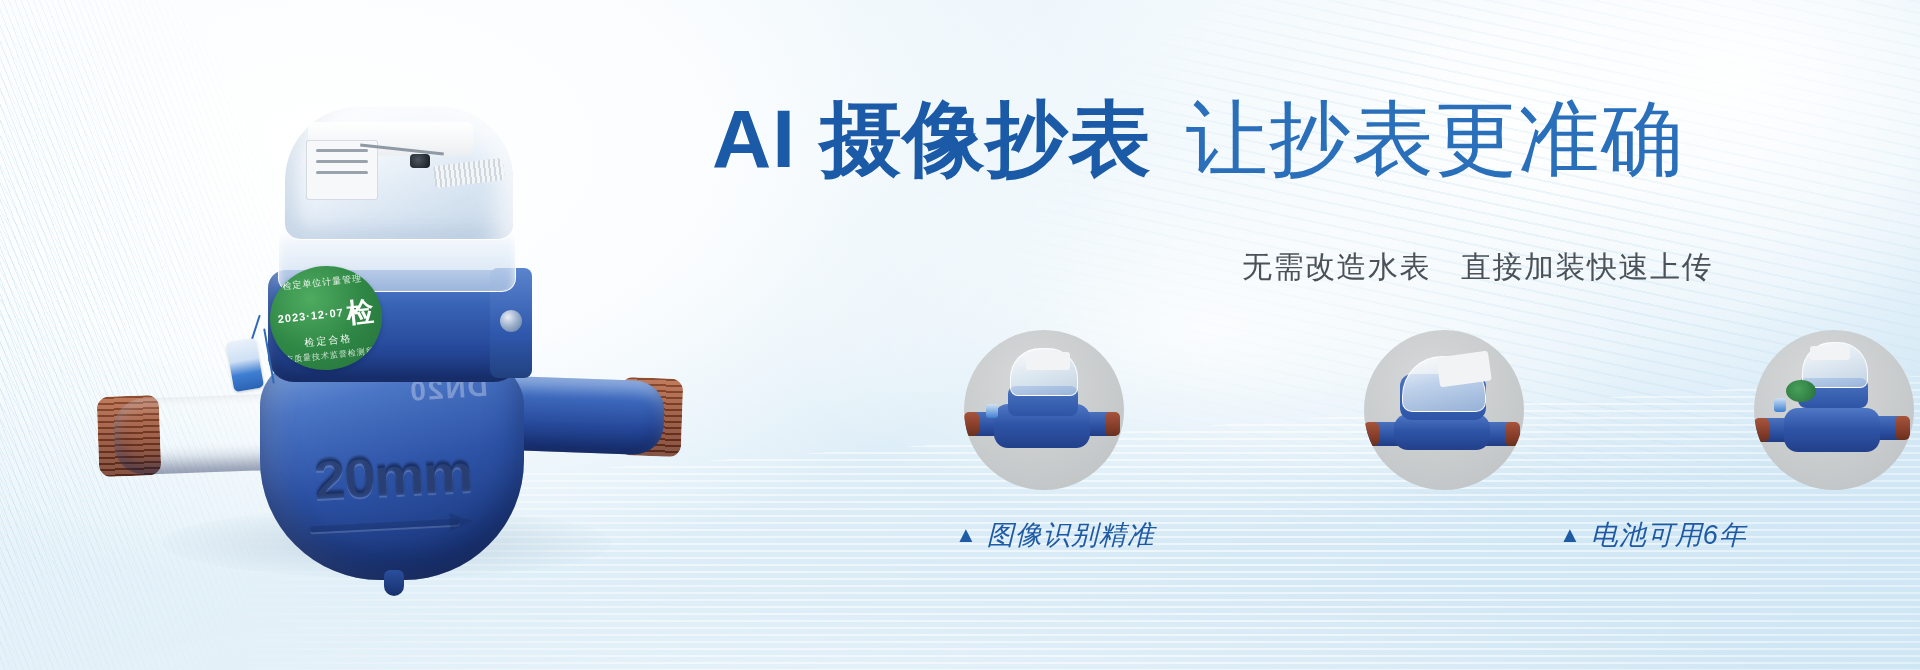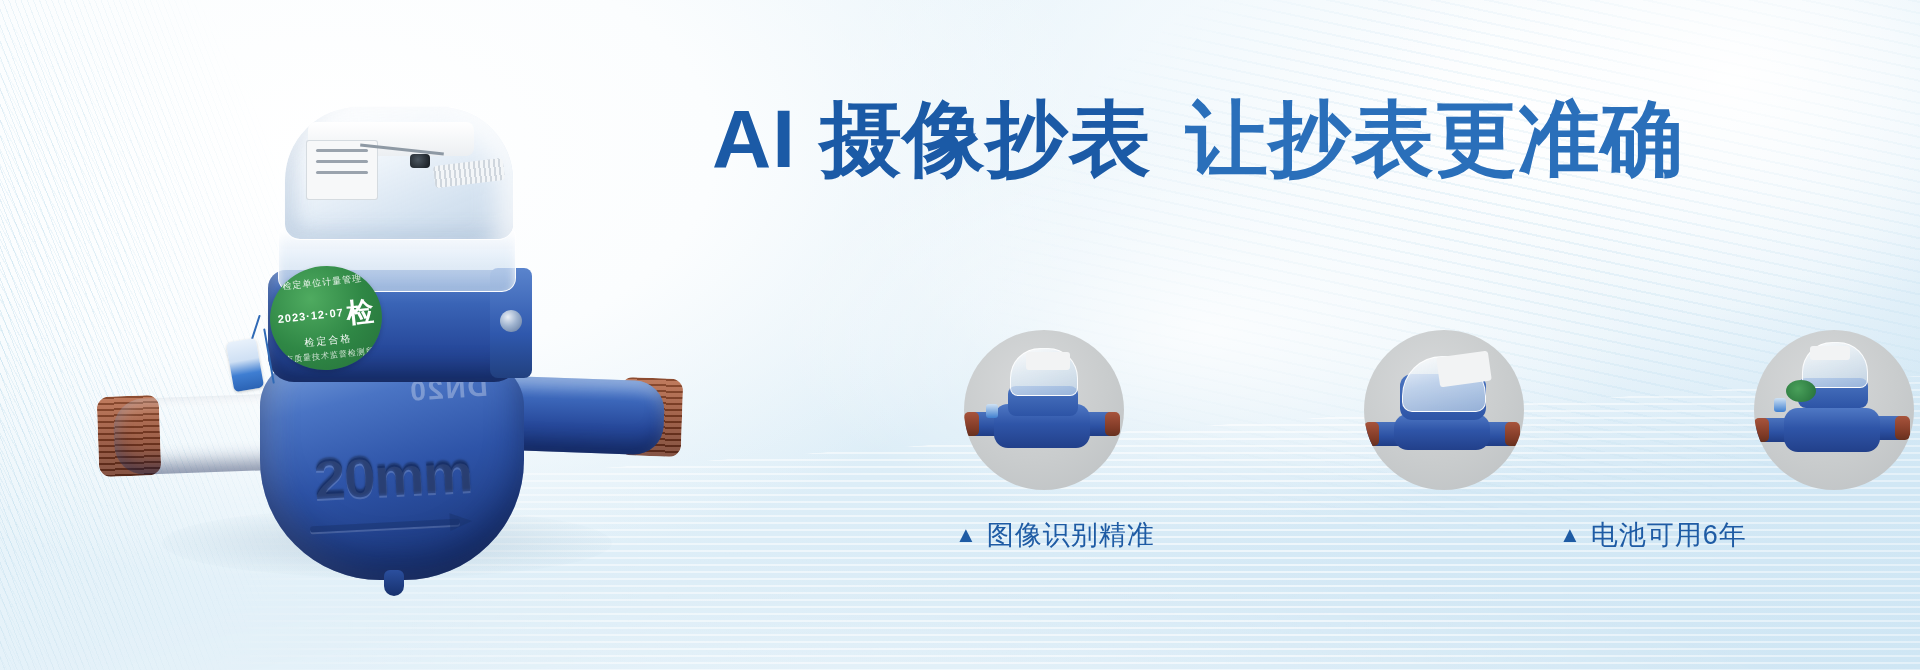--- a/index.html
+++ b/index.html
@@ -74,21 +74,21 @@
     background:radial-gradient(ellipse at 50% 50%, rgba(255,255,255,0.8) 0%, rgba(255,255,255,0) 68%);
   }
 
   
   .headline{
     position:absolute;left:712px;top:96px;white-space:nowrap;
     font-size:82px;font-weight:700;letter-spacing:1px;line-height:1.05;
   }
   .hl-a{color:#1b5aa6;}
   .hl-gap{display:inline-block;width:34px;}
-  .hl-b{color:#2a6fba;font-weight:700;}
+  .hl-b{color:#2a6fba;font-weight:400;}
   .subline{
     position:absolute;left:1242px;top:247px;white-space:nowrap;
     font-size:30px;font-weight:400;color:#4a5158;letter-spacing:1.5px;
   }
   .sub-gap{display:inline-block;width:30px;}
 
   
   .thumbs{position:absolute;left:940px;top:330px;width:940px;height:180px;}
   .thumb{
     position:absolute;top:0;width:160px;height:160px;border-radius:50%;
@@ -136,21 +136,21 @@
     background:radial-gradient(circle at 40% 40%, #49a05a 0%, #2f7d42 70%, #27693a 100%);
   }
   .mini .valve{
     position:absolute;left:22px;top:74px;width:12px;height:14px;border-radius:3px;
     background:linear-gradient(180deg,#cfe2f4 0%,#3f7fd0 100%);
   }
 
   
   .feat{
     position:absolute;top:517px;white-space:nowrap;
-    font-size:27px;font-weight:500;color:#1e5ba4;letter-spacing:1px;
+    font-size:27px;font-weight:500;color:#1e5ba4;letter-spacing:1px;font-style:italic;
   }
   .feat .tri{display:inline-block;margin-right:9px;color:#1e5ba4;font-size:22px;vertical-align:2px;}
   .feat.f1{left:955px;}
   .feat.f2{left:1290px;}
   .feat.f3{left:1559px;}
 
   
   .hero{position:absolute;left:92px;top:78px;width:600px;height:510px;}
   .hero .shadow{
     position:absolute;left:70px;top:430px;width:450px;height:70px;border-radius:50%;
@@ -375,20 +375,23 @@
       <div class="big">检</div>
       <div class="pass">检定合格</div>
       <div class="org">市质量技术监督检测所</div>
     </div>
   </div>
 
   <div class="headline">
     <span class="hl-a">AI 摄像抄表</span><span class="hl-gap"></span><span class="hl-b">让抄表更准确</span>
   </div>
 
+  <div class="subline">
+    <span>无需改造水表</span><span class="sub-gap"></span><span>直接加装快速上传</span>
+  </div>
 
   <div class="thumbs">
     <div class="thumb t1">
       <div class="mini" style="width:160px;height:160px;">
         <div class="pipeL"></div>
           <div class="pipeR"></div>
         <div class="capL"></div>
           <div class="capR"></div>
         <div class="body"></div>
         <div class="collar"></div>

